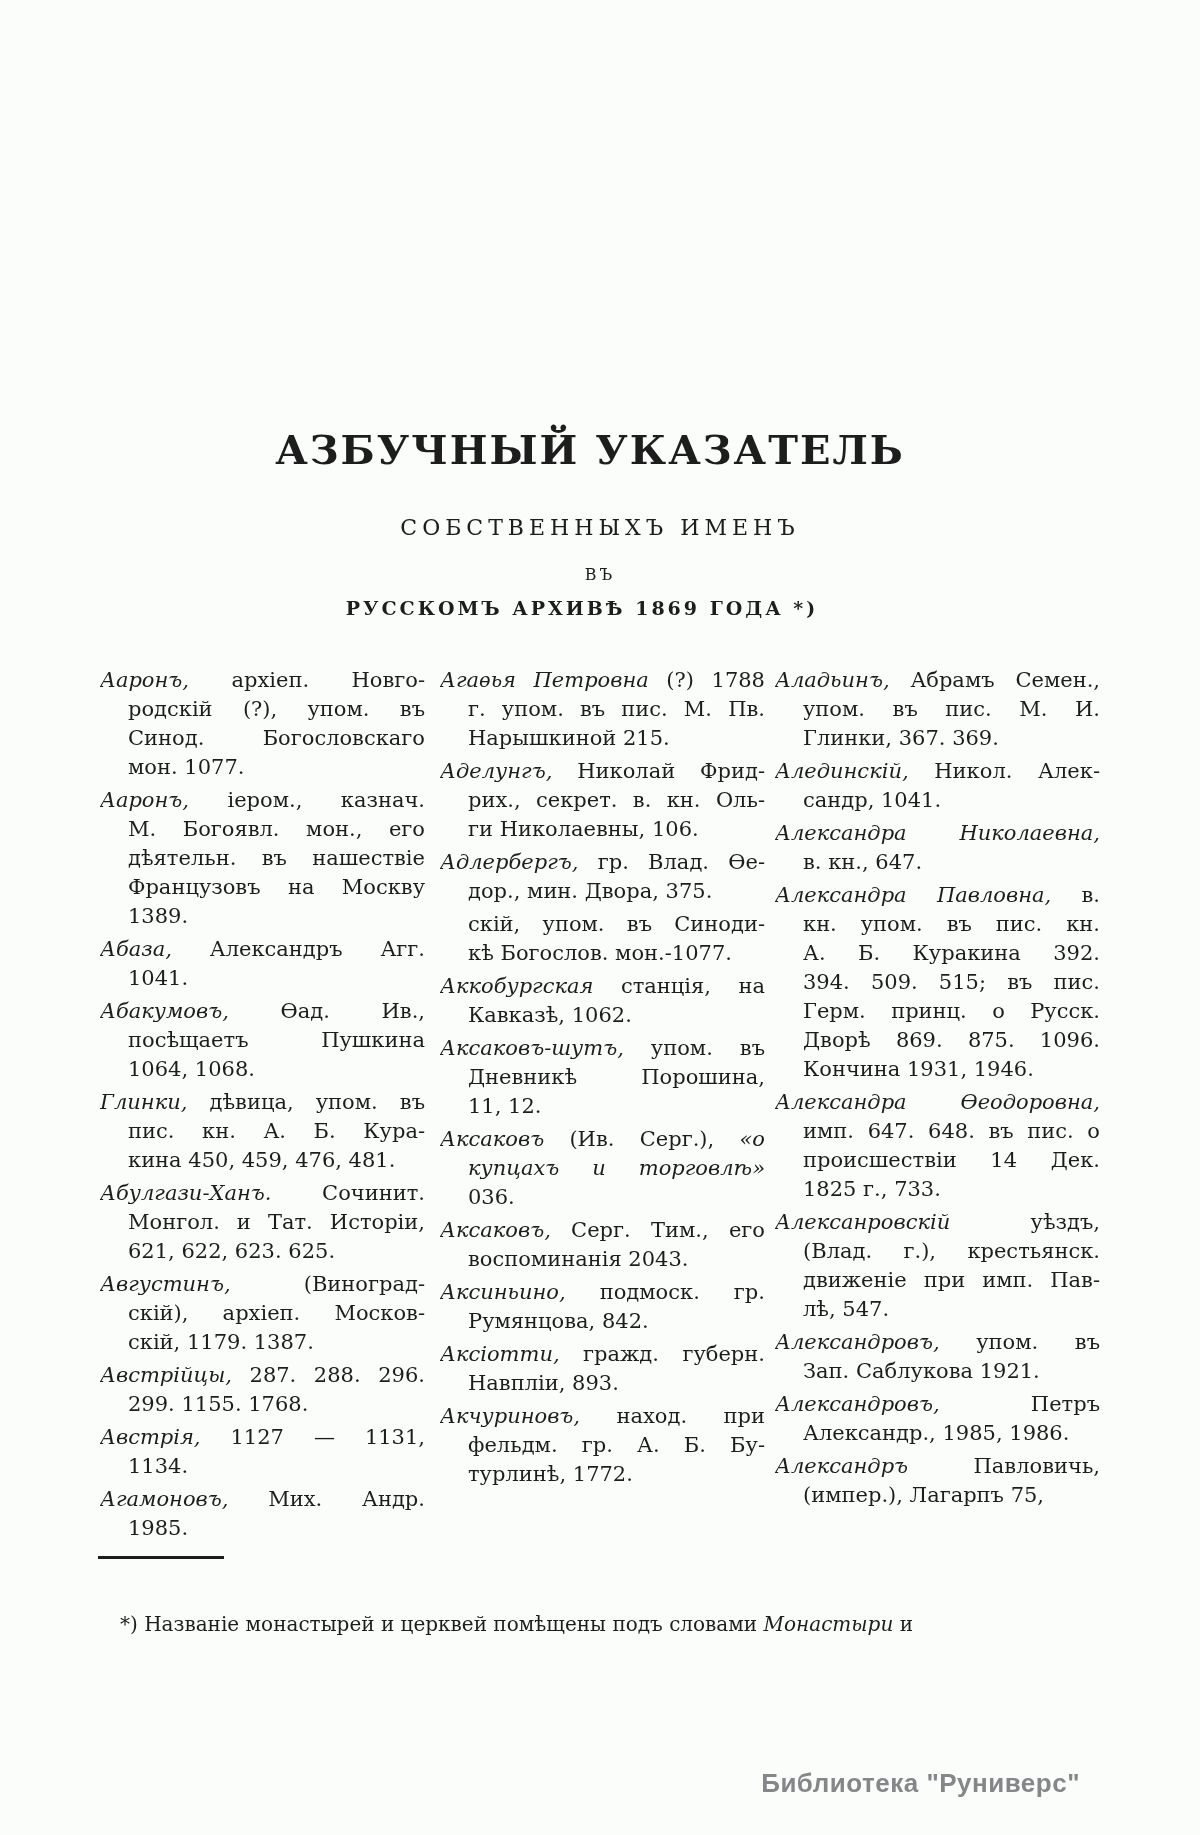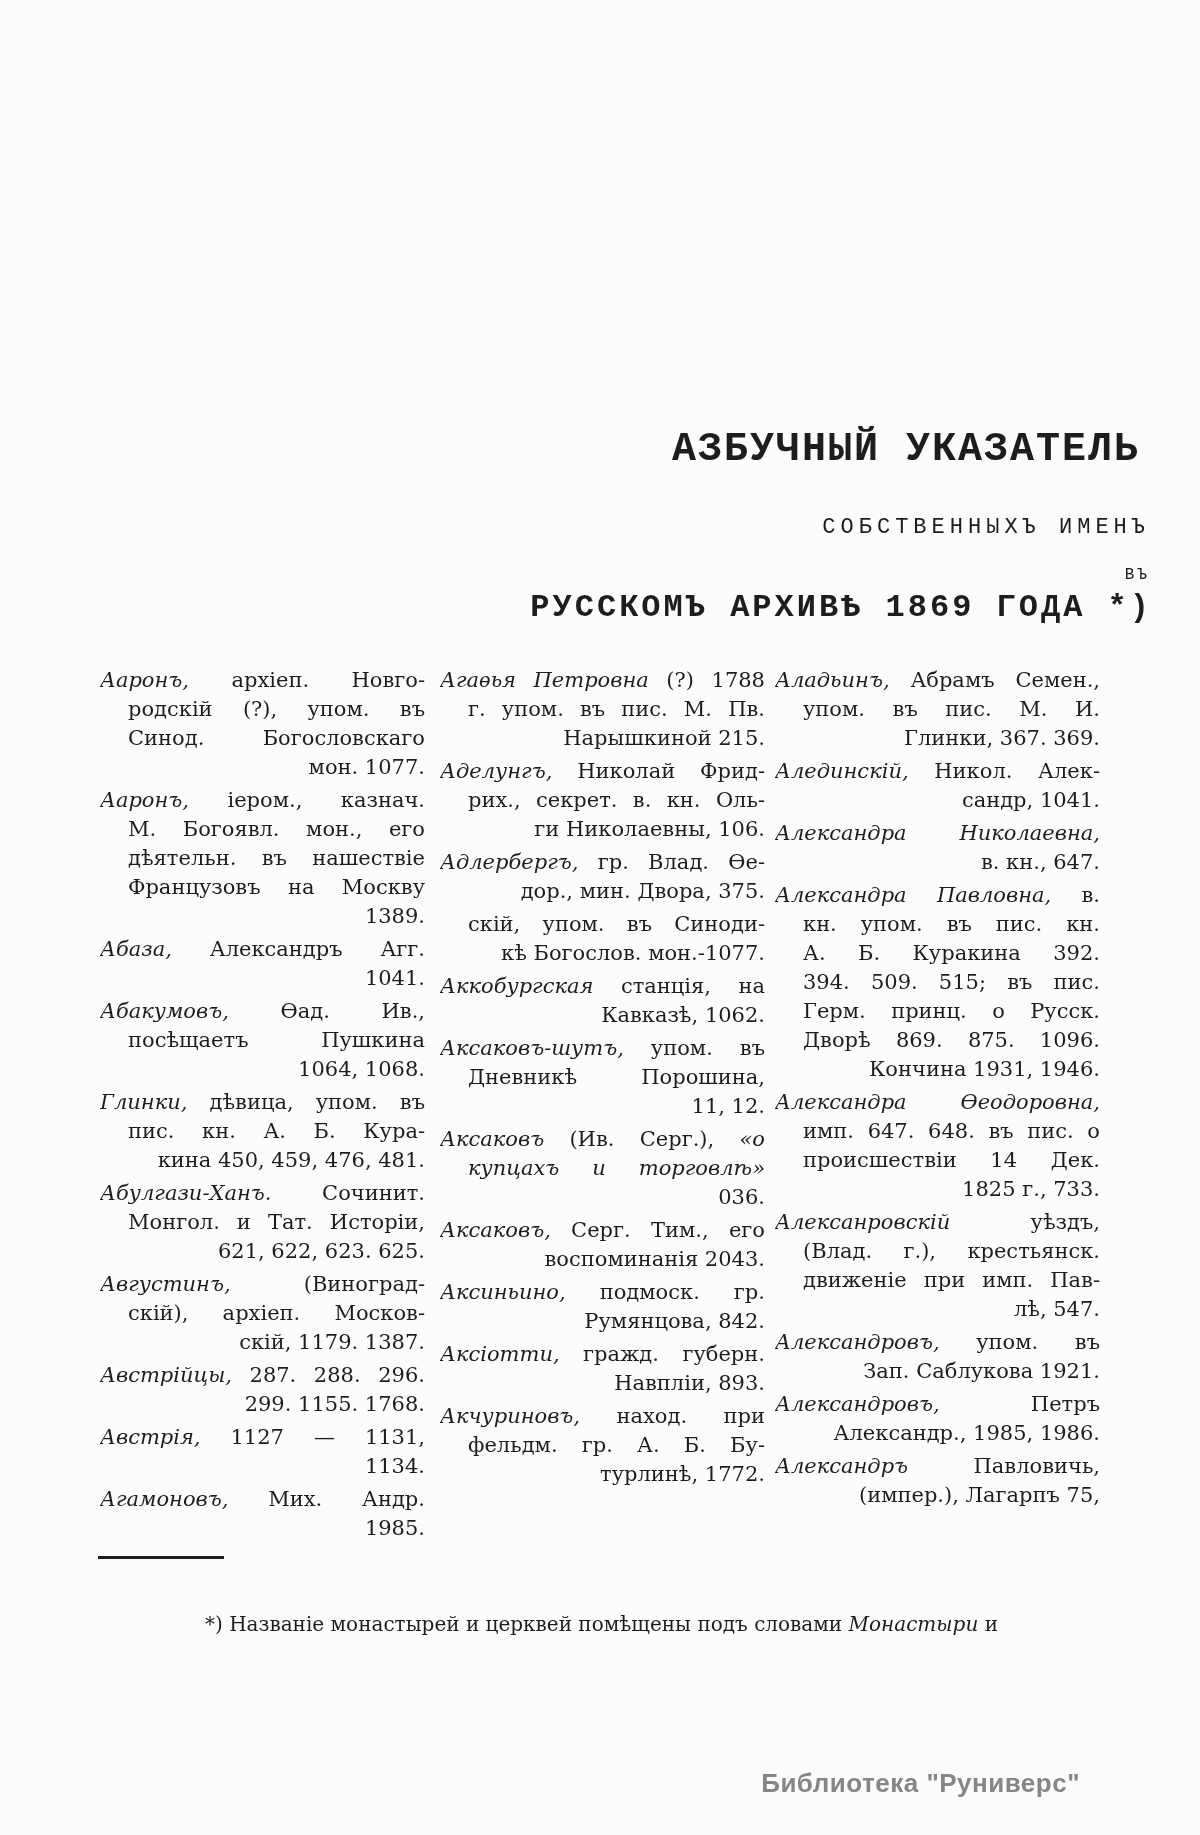--- a/index.html
+++ b/index.html
@@ -7,41 +7,41 @@
     width:1200px;height:1835px;
     background:#fbfdfa;
     font-family:"DejaVu Serif", serif;
     color:#1d1d1d;
     position:relative;
     overflow:hidden;
   }
   .page{position:absolute;inset:0;}
 
   
-  .masthead{position:absolute;left:0;width:1100px;text-align:right;font-family:Liberation Mono, monospace;}
+  .masthead{position:absolute;left:0;width:1100px;text-align:center;}
   .t-main{top:424px;left:40px;font-size:40px;font-weight:bold;letter-spacing:2px;line-height:52px;}
   .t-sub{top:514px;left:50px;font-size:22px;letter-spacing:5px;line-height:28px;}
   .t-prep{top:564px;left:50px;font-size:16px;letter-spacing:3px;line-height:22px;}
-  .t-series{top:592px;left:52px;font-size:32px;font-weight:bold;letter-spacing:3px;line-height:32px;}
+  .t-series{top:592px;left:32px;font-size:19px;font-weight:bold;letter-spacing:3px;line-height:32px;}
 
   
   .col{position:absolute;top:666px;width:325px;font-size:21px;line-height:29px;}
   .col-1{left:100px;}
   .col-2{left:440px;}
   .col-3{left:775px;}
   .entry{margin:0 0 4px 0;}
   .line{
     height:29px;overflow:hidden;
     text-align:justify;
     padding-left:28px;
     white-space:normal;
   }
   .line.first{padding-left:0;}
   .line:not(.last)::after{content:"";display:inline-block;width:100%;}
-  .line.last{text-align:right;}
+  .line.last{text-align:left;}
   .it{font-style:italic;}
 
   
   .fn-rule{position:absolute;left:98px;top:1556px;width:126px;height:3px;background:#1d1d1d;}
   .footnote{
     position:absolute;left:120px;top:1566px;width:878px;
     font-size:20px;line-height:29px;
   }
   .footnote .line{padding-left:0;margin-top:44px;}
 

